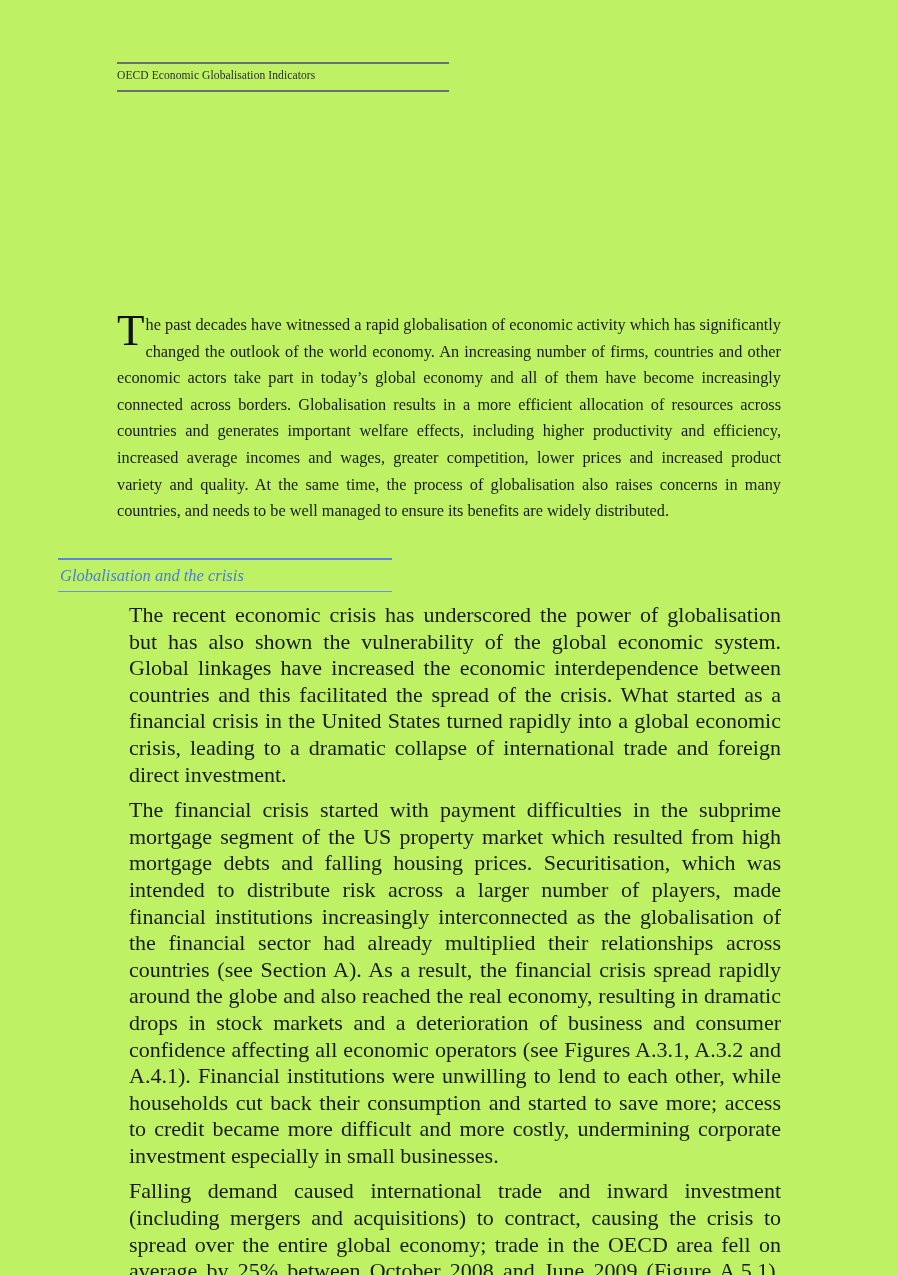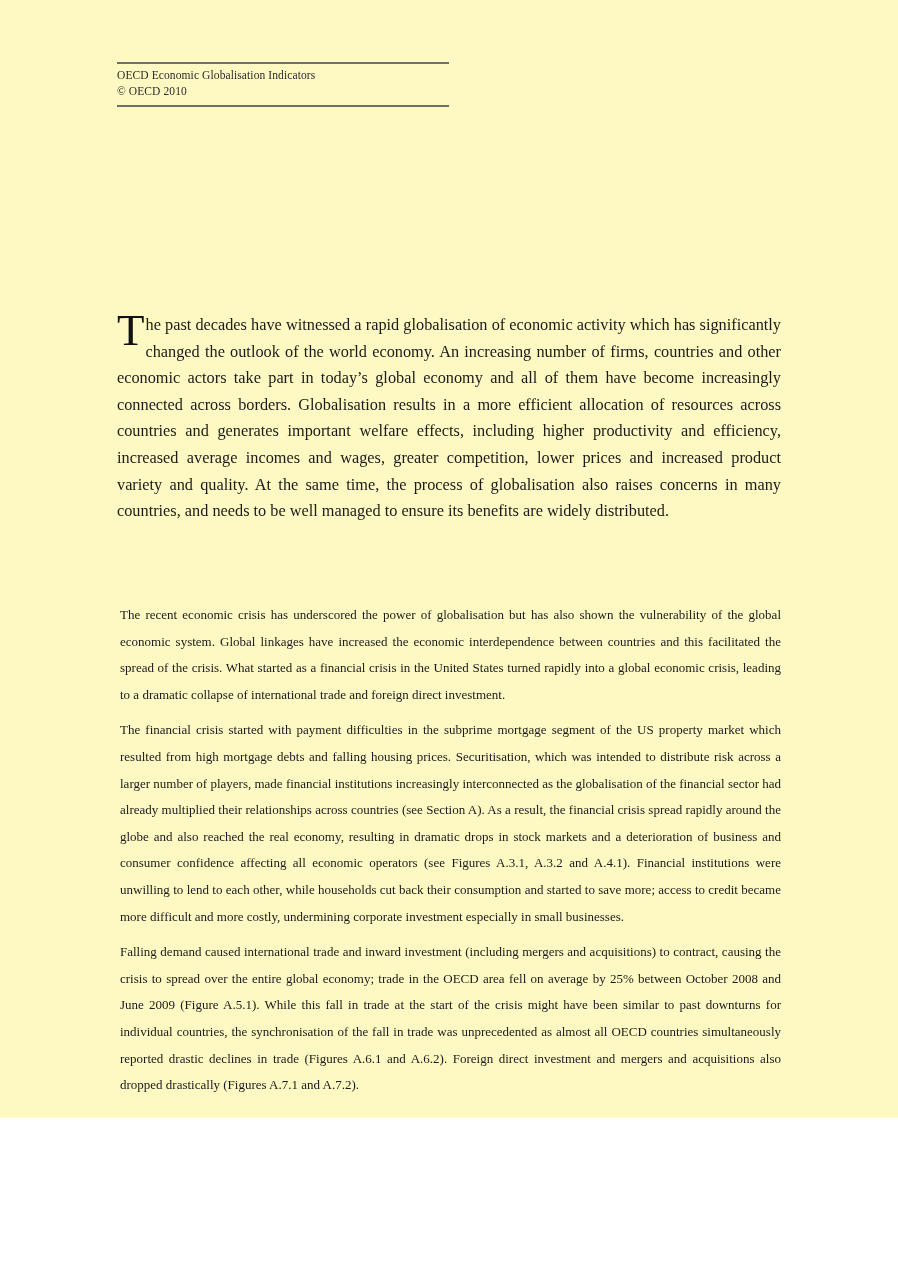--- a/index.html
+++ b/index.html
@@ -3,22 +3,22 @@
 <meta charset="utf-8">
 <style>
   html, body {
     margin: 0;
     padding: 0;
     background: #ffffff;
   }
   .page {
     position: relative;
     width: 898px;
-    height: 1118px;
-    background: #fef9c3;
+    height: 1275px;
+    background: #bef264;
     font-family: "Liberation Serif", "DejaVu Serif", serif;
     color: #1a1a1a;
     overflow: hidden;
   }
 
   
   .runhead {
     position: absolute;
     left: 117px;
     top: 62px;
@@ -61,22 +61,22 @@
 
   
   .col {
     position: absolute;
     left: 117px;
     top: 312px;
     width: 664px;
   }
 
   p.body {
-    margin: 0 0 0 3px;
-    font-size: 13px;
+    margin: 0 0 0 12px;
+    font-size: 22px;
     line-height: 26.6px;
     text-align: justify;
     text-justify: inter-word;
     color: #1a1a1a;
     hyphens: none;
   }
   p.body + p.body {
     margin-top: 9px;
   }
 
@@ -134,30 +134,34 @@
 </style>
 </head>
 <body>
 
 <div class="page">
 
   <div class="runhead">
     <div class="rule-top"></div>
     <div class="lines">
       <div class="line">OECD Economic Globalisation Indicators</div>
-      <div class="line">© OECD 2010</div>
     </div>
     <div class="rule-bot"></div>
   </div>
 
 
   <div class="col">
     <p class="lead"><span class="dropcap">T</span><span>he past decades have witnessed a rapid globalisation of economic activity which has significantly changed the outlook of the world economy. An increasing number of firms, countries and other economic actors take part in today’s global economy and all of them have become increasingly connected across borders. Globalisation results in a more efficient allocation of resources across countries and generates important welfare effects, including higher productivity and efficiency, increased average incomes and wages, greater competition, lower prices and increased product variety and quality. At the same time, the process of globalisation also raises concerns in many countries, and needs to be well managed to ensure its benefits are widely distributed.</span></p>
   </div>
 
+  <div class="section-head">
+    <div class="sh-rule-top"></div>
+    <div class="sh-text">Globalisation and the crisis</div>
+    <div class="sh-rule-bot"></div>
+  </div>
 
   <div class="section-body">
     <p class="body">The recent economic crisis has underscored the power of globalisation but has also shown the vulnerability of the global economic system. Global linkages have increased the economic interdependence between countries and this facilitated the spread of the crisis. What started as a financial crisis in the United States turned rapidly into a global economic crisis, leading to a dramatic collapse of international trade and foreign direct investment.</p>
     <p class="body">The financial crisis started with payment difficulties in the subprime mortgage segment of the US property market which resulted from high mortgage debts and falling housing prices. Securitisation, which was intended to distribute risk across a larger number of players, made financial institutions increasingly interconnected as the globalisation of the financial sector had already multiplied their relationships across countries (see Section A). As a result, the financial crisis spread rapidly around the globe and also reached the real economy, resulting in dramatic drops in stock markets and a deterioration of business and consumer confidence affecting all economic operators (see Figures A.3.1, A.3.2 and A.4.1). Financial institutions were unwilling to lend to each other, while households cut back their consumption and started to save more; access to credit became more difficult and more costly, undermining corporate investment especially in small businesses.</p>
     <p class="body">Falling demand caused international trade and inward investment (including mergers and acquisitions) to contract, causing the crisis to spread over the entire global economy; trade in the OECD area fell on average by 25% between October 2008 and June 2009 (Figure A.5.1). While this fall in trade at the start of the crisis might have been similar to past downturns for individual countries, the synchronisation of the fall in trade was unprecedented as almost all OECD countries simultaneously reported drastic declines in trade (Figures A.6.1 and A.6.2). Foreign direct investment and mergers and acquisitions also dropped drastically (Figures A.7.1 and A.7.2).</p>
   </div>
 
 </div>
 
 </body></html>

